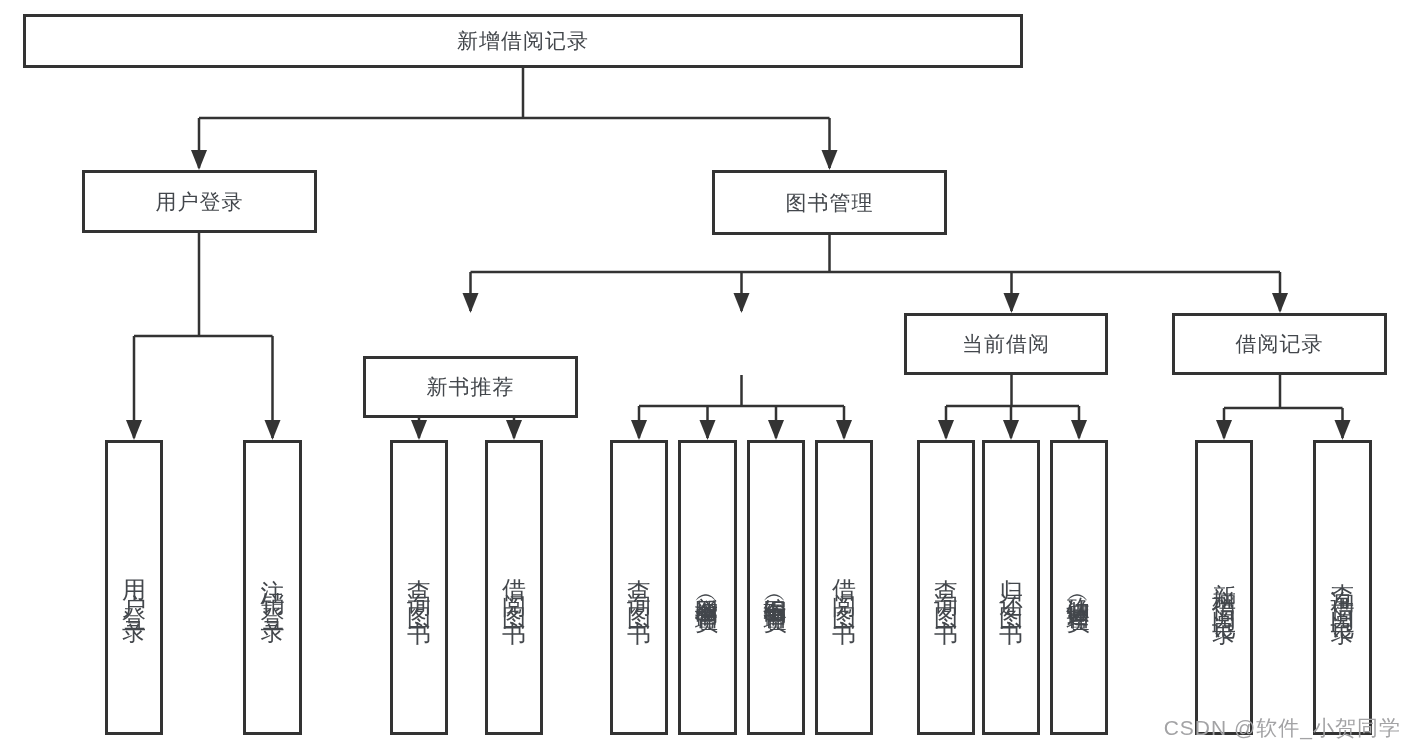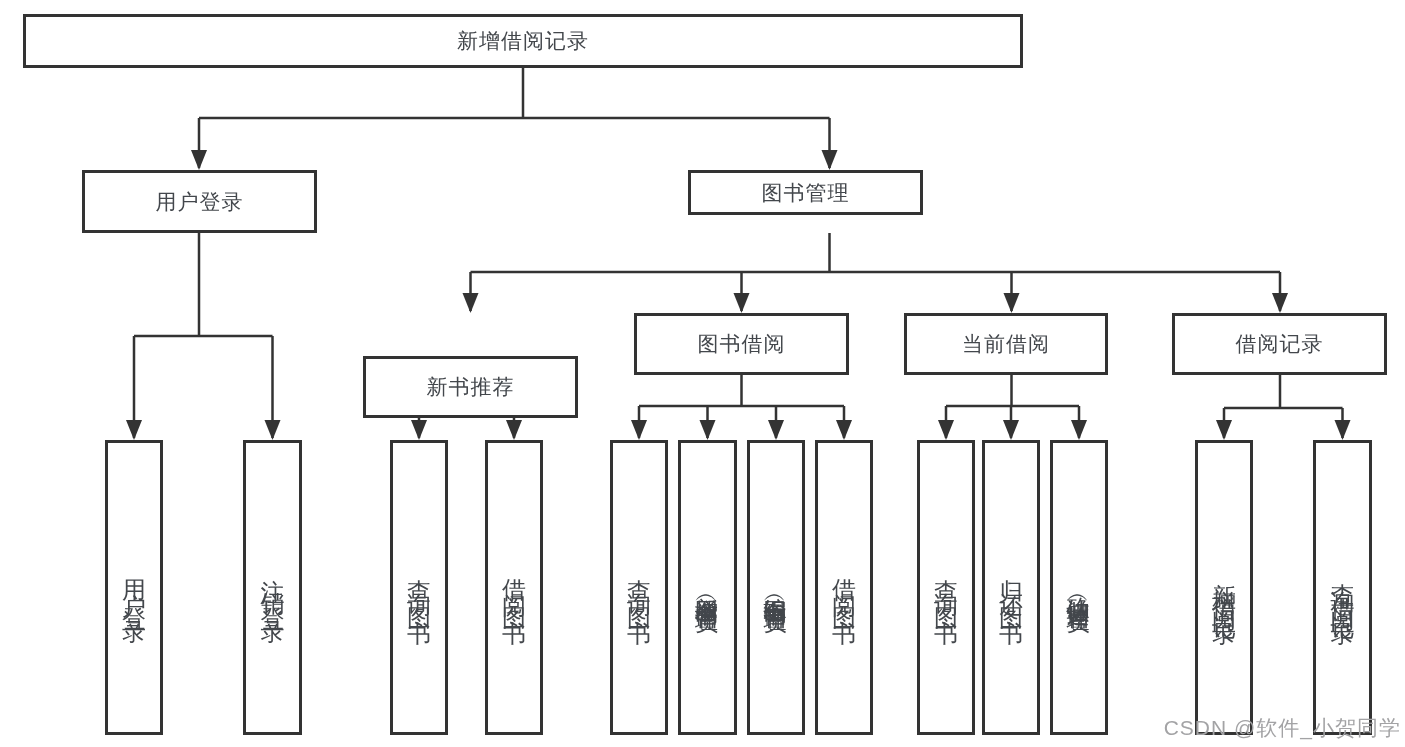--- a/index.html
+++ b/index.html
@@ -95,24 +95,23 @@
       <polygon points="1003,420 1019,420 1011,440"></polygon>
       <polygon points="1071,420 1087,420 1079,440"></polygon>
       <polygon points="1216,420 1232,420 1224,440"></polygon>
       <polygon points="1334.5,420 1350.5,420 1342.5,440"></polygon>
     </g>
   </svg>
 
   <div class="box" style="left:23px; top:14px; width:1000px; height:54px;">新增借阅记录</div>
 
   <div class="box" style="left:82px; top:170px; width:235px; height:63px;">用户登录</div>
-  <div class="box" style="left:688px; top:170px; width:235px; height:45px;">图书管理</div>
+  <div class="box" style="left:712px; top:170px; width:235px; height:65px;">图书管理</div>
 
   <div class="box" style="left:363px; top:313px; width:215px; height:62px;margin-top:43px;">新书推荐</div>
-  <div class="box" style="left:634px; top:313px; width:215px; height:62px;">图书借阅</div>
   <div class="box" style="left:904px; top:313px; width:204px; height:62px;">当前借阅</div>
   <div class="box" style="left:1172px; top:313px; width:215px; height:62px;">借阅记录</div>
 
   <div class="box leaf" style="left:105px; top:440px; width:58px; height:295px;">用户登录</div>
   <div class="box leaf" style="left:243px; top:440px; width:59px; height:295px;">注销登录</div>
 
   <div class="box leaf" style="left:390px; top:440px; width:58px; height:295px;">查询图书</div>
   <div class="box leaf" style="left:485px; top:440px; width:58px; height:295px;">借阅图书</div>
 
   <div class="box leaf" style="left:610px; top:440px; width:58px; height:295px;">查询图书</div>

